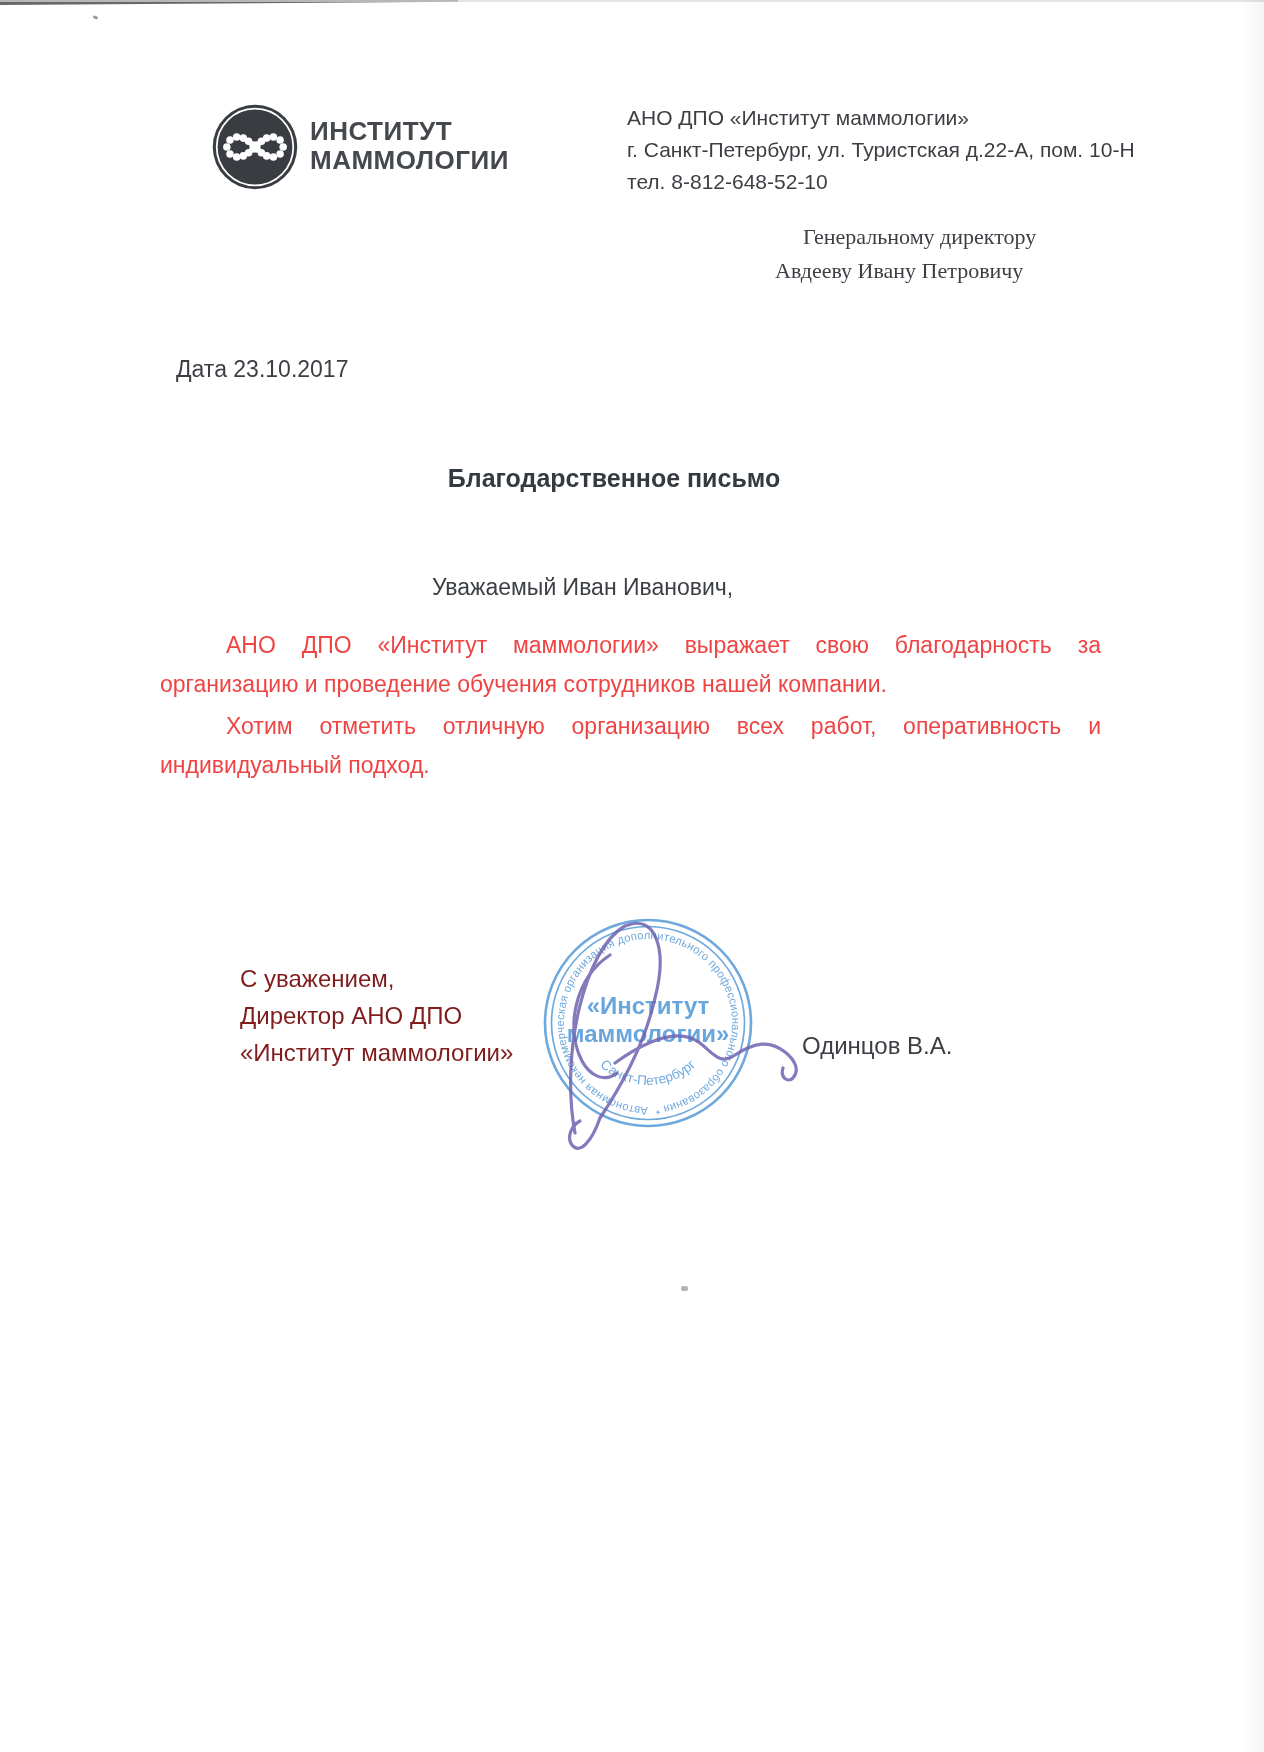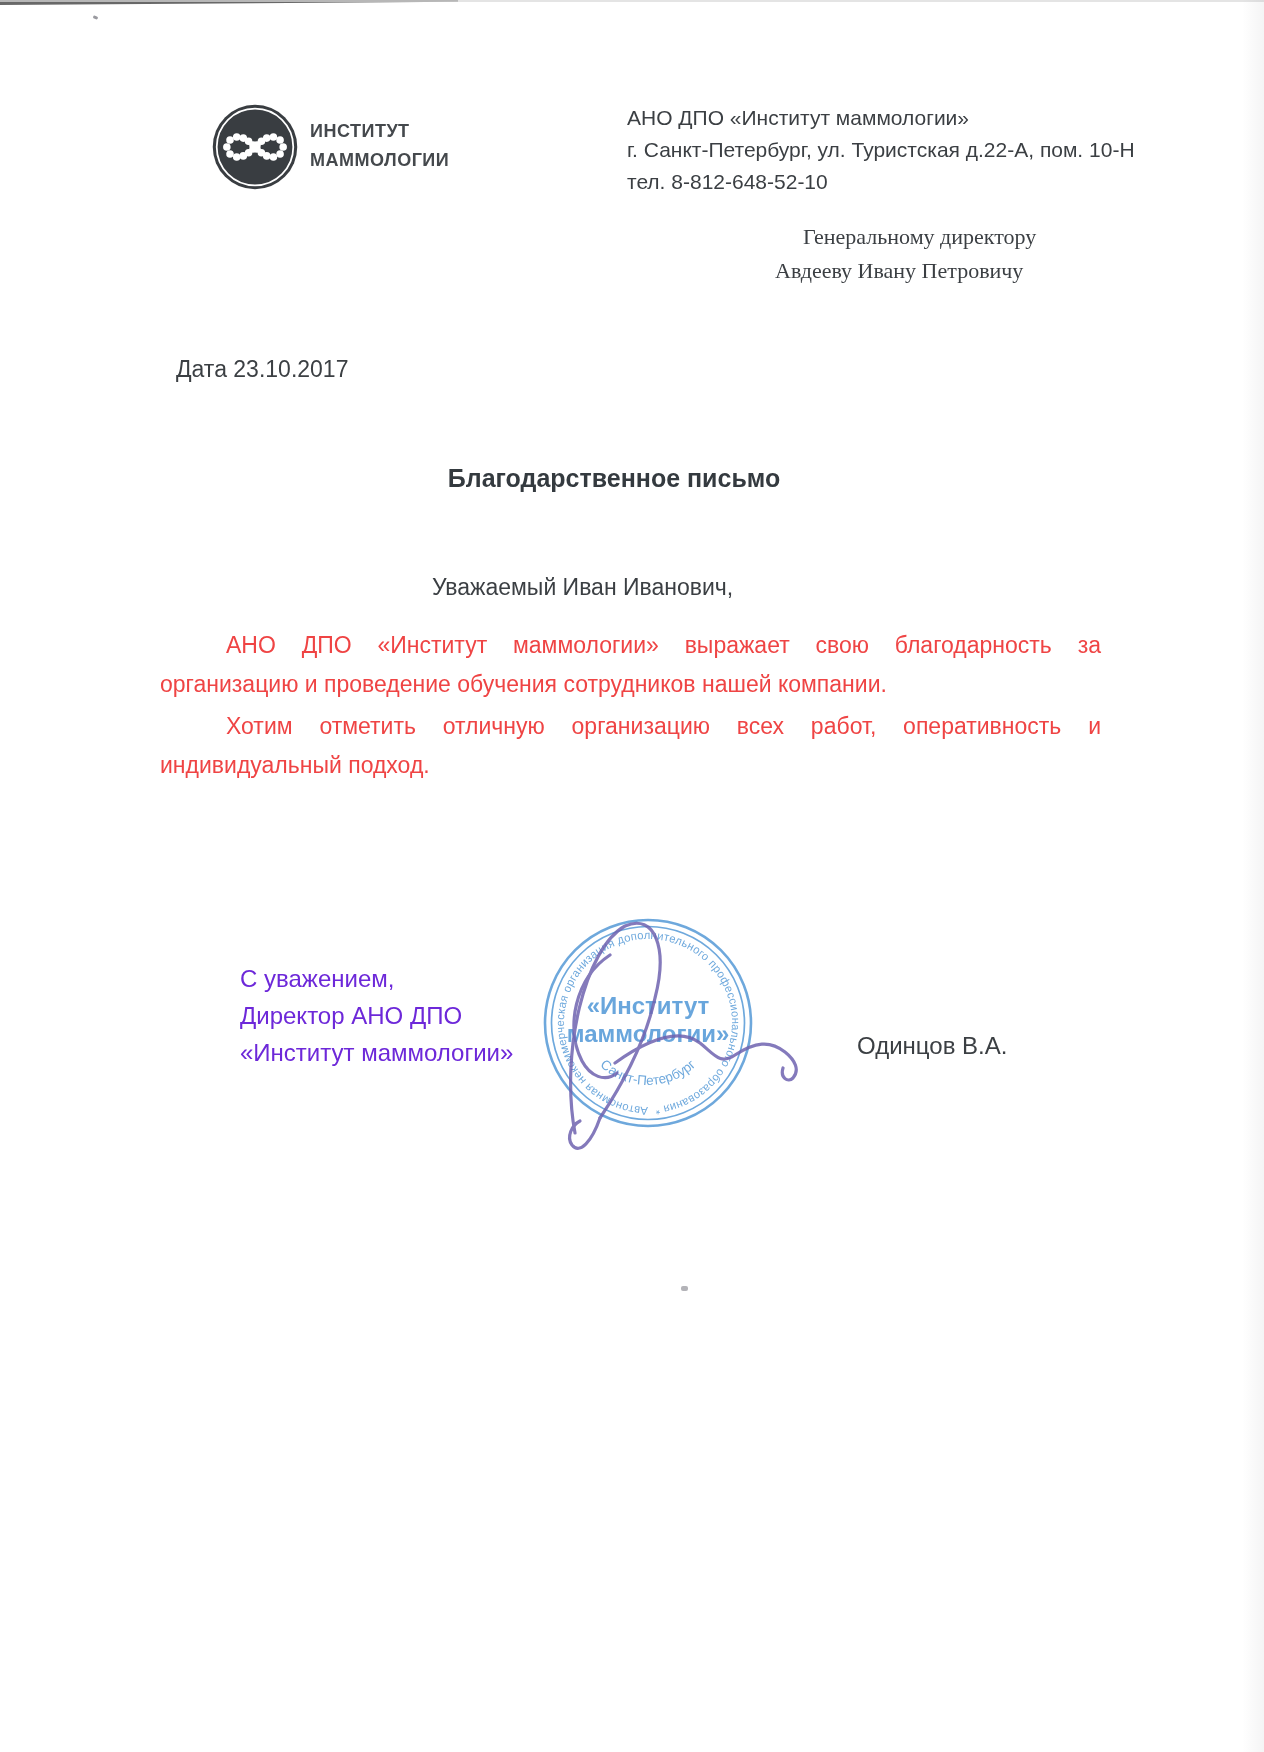--- a/index.html
+++ b/index.html
@@ -12,40 +12,40 @@
   
   .scan-top-line{left:0;top:0;width:458px;height:5px;background:#4e4e4e;
     clip-path:polygon(0 0,100% 0,100% 35%,0 100%);opacity:.85;}
   .scan-top-faint{left:0;top:0;width:1264px;height:2px;background:#d9d9d9;opacity:.7;}
   .speck-a{left:93px;top:16px;width:5px;height:3px;background:#9a9aa0;border-radius:2px;transform:rotate(20deg);}
   .speck-b{left:681px;top:1286px;width:7px;height:5px;background:#b3b3b8;border-radius:2px;}
   .edge-shade{right:0;top:0;width:22px;height:1752px;
     background:linear-gradient(to left,rgba(120,120,125,.08),rgba(120,120,125,0));}
   
   .logo-svg{left:211px;top:103px;width:88px;height:88px;}
-  .logo-text{left:310px;top:117px;font-size:18px;line-height:29px;font-weight:700;
+  .logo-text{left:310px;top:117px;font-size:26px;line-height:29px;font-weight:700;
     color:#45494d;letter-spacing:.5px;}
   .org-block{left:627px;top:102px;font-size:21px;line-height:32px;color:#3b3f43;}
   
   .recipient{left:775px;top:220px;font-size:22px;line-height:34px;color:#3b3f43;font-family:Liberation Serif, serif;}
   .recipient .indent1{margin-left:28px;}
   
   .date-line{left:176px;top:356px;font-size:23px;color:#3b3f43;}
   .doc-title{left:0;top:464px;width:1228px;text-align:center;font-size:25px;
     font-weight:700;color:#343a3f;}
   .greeting{left:432px;top:574px;font-size:23px;color:#3b3f43;}
   
   .para{left:160px;width:941px;font-size:23px;line-height:38.5px;color:#ef4444;}
   .para .jline{text-align:justify;text-align-last:justify;padding-left:66px;}
   .para1{top:626px;}
   .para2{top:707px;}
   
-  .sign-block{left:240px;top:960px;font-size:24px;line-height:37px;color:#6d28d9;}
+  .sign-block{left:240px;top:960px;font-size:24px;line-height:37px;color:#7f1d1d;}
   .stamp-svg{left:520px;top:893px;width:310px;height:285px;}
-  .sign-name{left:857px;top:1032px;font-size:24px;color:#3b3f43;}
+  .sign-name{left:802px;top:1032px;font-size:24px;color:#3b3f43;}
 </style>
 </head>
 <body>
 
 <div class="abs scan-top-line"></div>
 <div class="abs scan-top-faint"></div>
 <div class="abs speck-a"></div>
 <div class="abs speck-b"></div>
 <div class="abs edge-shade"></div>
 

